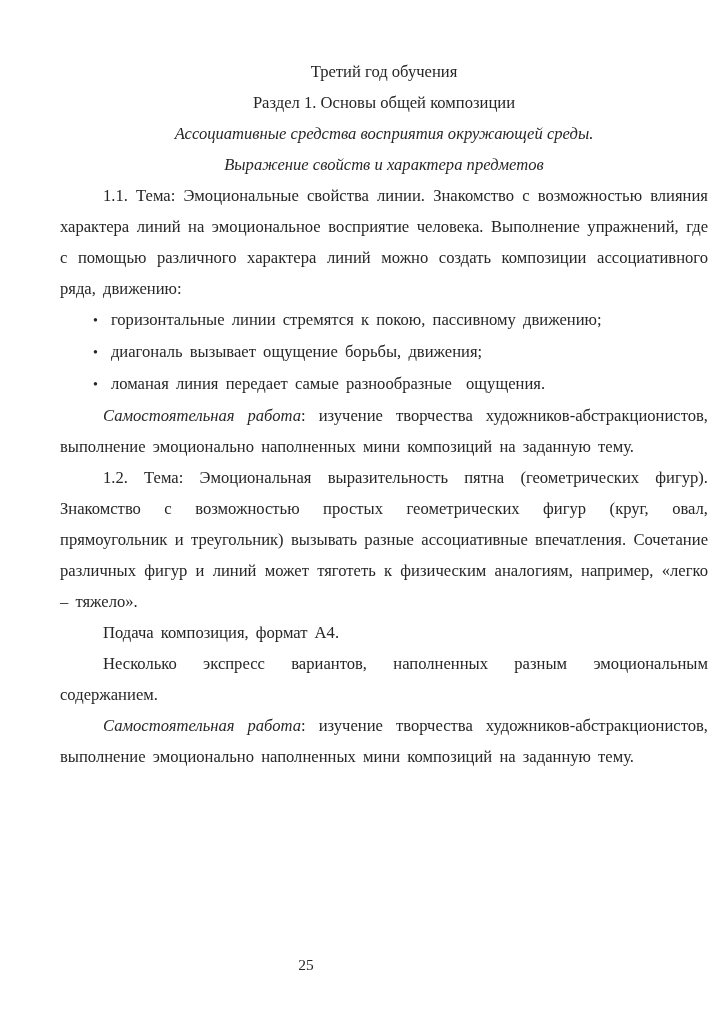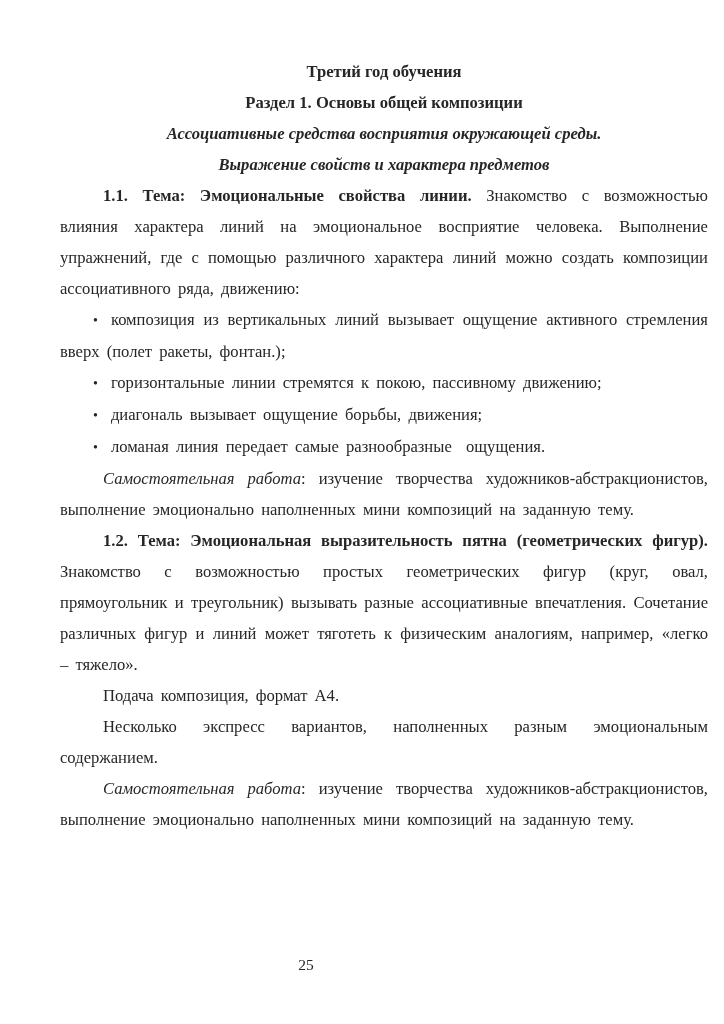--- a/index.html
+++ b/index.html
@@ -26,21 +26,21 @@
     top: 56px;
     left: 60px;
     width: 648px;
   }
   .line {
     margin: 0;
     font-size: 16.6px;
     line-height: 31px;
   }
   .center { text-align: center; }
-  .b { font-weight: 700; }
+  .b { font-weight: 400; }
   .i { font-style: italic; }
   .para {
     text-align: justify;
     text-indent: 43px;
     word-spacing: 3px;
   }
   .bullet-para {
     text-align: justify;
     text-indent: 33px;
     word-spacing: 3px;
@@ -68,21 +68,20 @@
   <div class="content">
 
     <p class="line center b">Третий год обучения</p>
     <p class="line center b">Раздел 1. Основы общей композиции</p>
     <p class="line center b i">Ассоциативные средства восприятия окружающей среды.</p>
     <p class="line center b i">Выражение свойств и характера предметов</p>
 
     <p class="line para"><span class="b">1.1. Тема: Эмоциональные свойства линии.</span>
       <span>Знакомство с возможностью влияния характера линий на эмоциональное восприятие человека. Выполнение упражнений, где с помощью различного характера линий можно создать композиции ассоциативного ряда, движению:</span></p>
 
-    <p class="line bullet-para"><span class="blt">•</span><span>композиция из вертикальных линий вызывает ощущение активного стремления вверх (полет ракеты, фонтан.);</span></p>
 
     <p class="line bullet-para"><span class="blt">•</span><span>горизонтальные линии стремятся к покою, пассивному движению;</span></p>
 
     <p class="line bullet-para"><span class="blt">•</span><span>диагональ вызывает ощущение борьбы, движения;</span></p>
 
     <p class="line bullet-para"><span class="blt">•</span><span class="pre">ломаная линия передает самые разнообразные  ощущения.</span></p>
 
 
     <p class="line para"><span class="i">Самостоятельная работа</span><span>: изучение творчества художников-абстракционистов, выполнение эмоционально наполненных мини композиций на заданную тему.</span></p>
 

